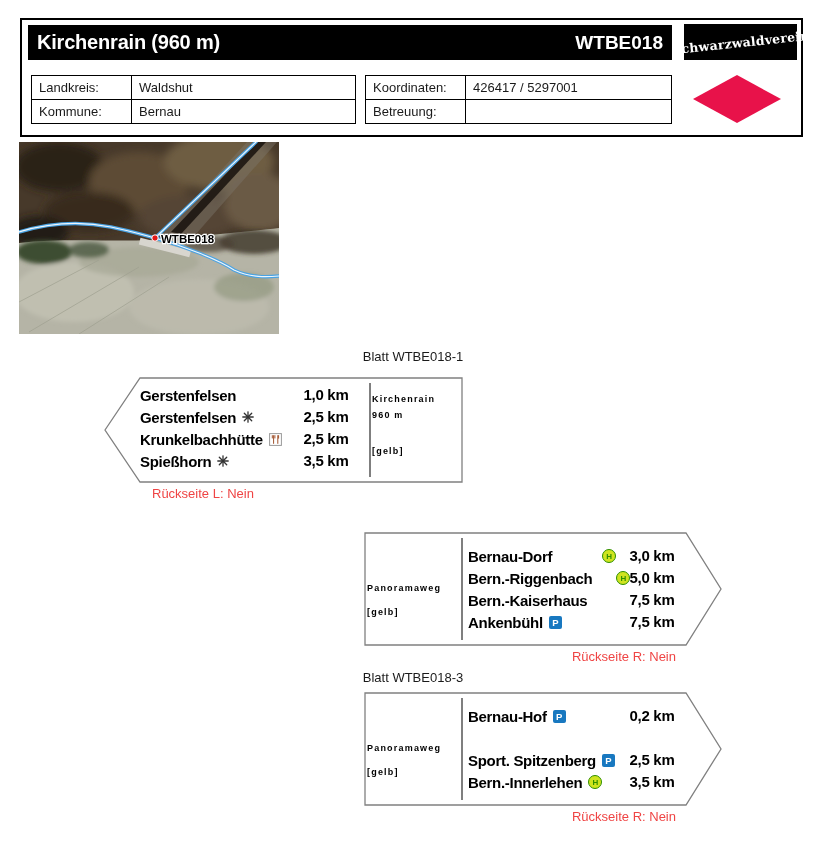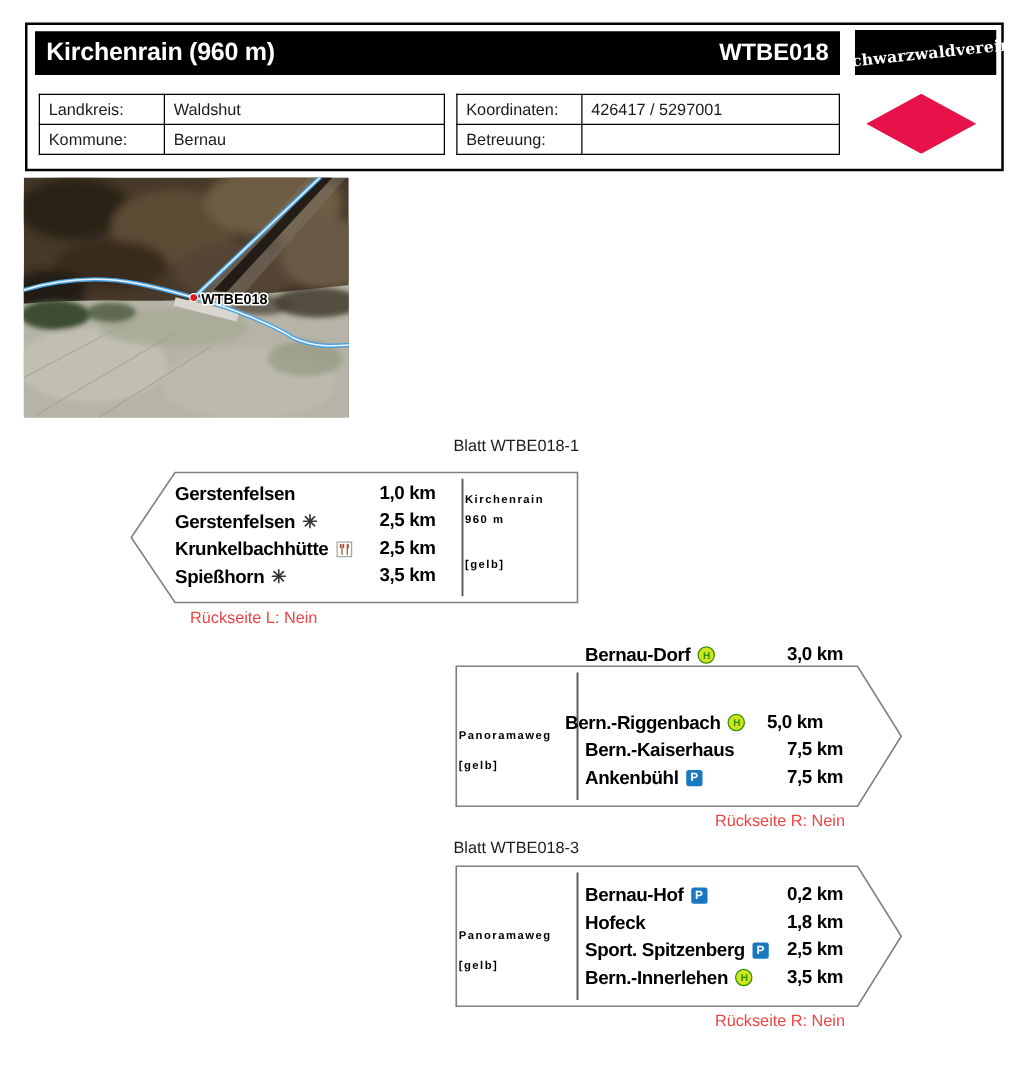--- a/index.html
+++ b/index.html
@@ -228,26 +228,26 @@
   <svg class="abs sign-svg" style="left:363px;top:531px;" width="360" height="116" viewBox="0 0 360 116">
     <polygon points="2,2 323,2 358,58 323,114 2,114" fill="#fff" stroke="#808080" stroke-width="1.3"></polygon>
     <line x1="99" y1="7" x2="99" y2="109" stroke="#555" stroke-width="1.5"></line>
   </svg>
 
   <div class="abs panel" style="left:367px;top:537px;width:92px;height:104px;">
     <span class="pline" style="top:46px;">Panoramaweg</span>
     <span class="pline" style="top:70px;">[gelb]</span>
   </div>
 
-  <div class="abs row" style="left:468px;top:515px;width:220px;">
+  <div class="abs row" style="left:468px;top:547px;width:220px;gap:44px;">
     <span>Bernau-Dorf</span>
     <span class="icon-h">H</span>
     <span class="dist">3,0 km</span>
   </div>
-  <div class="abs row" style="left:452px;top:569px;width:220px;">
+  <div class="abs row" style="left:468px;top:569px;width:220px;gap:18px;">
     <span>Bern.-Riggenbach</span>
     <span class="icon-h">H</span>
     <span class="dist">5,0 km</span>
   </div>
   <div class="abs row" style="left:468px;top:591px;width:220px;">
     <span>Bern.-Kaiserhaus</span>
     <span class="dist">7,5 km</span>
   </div>
   <div class="abs row" style="left:468px;top:613px;width:220px;">
     <span>Ankenbühl</span>
@@ -267,24 +267,20 @@
   <div class="abs panel" style="left:367px;top:697px;width:92px;height:104px;">
     <span class="pline" style="top:46px;">Panoramaweg</span>
     <span class="pline" style="top:70px;">[gelb]</span>
   </div>
 
   <div class="abs row" style="left:468px;top:707px;width:220px;">
     <span>Bernau-Hof</span>
     <span class="icon-p">P</span>
     <span class="dist">0,2 km</span>
   </div>
-  <div class="abs row" style="left:468px;top:729px;width:220px;">
-    <span>Hofeck</span>
-    <span class="dist">1,8 km</span>
-  </div>
   <div class="abs row" style="left:468px;top:751px;width:220px;">
     <span>Sport. Spitzenberg</span>
     <span class="icon-p">P</span>
     <span class="dist">2,5 km</span>
   </div>
   <div class="abs row" style="left:468px;top:773px;width:220px;">
     <span>Bern.-Innerlehen</span>
     <span class="icon-h">H</span>
     <span class="dist">3,5 km</span>
   </div>

